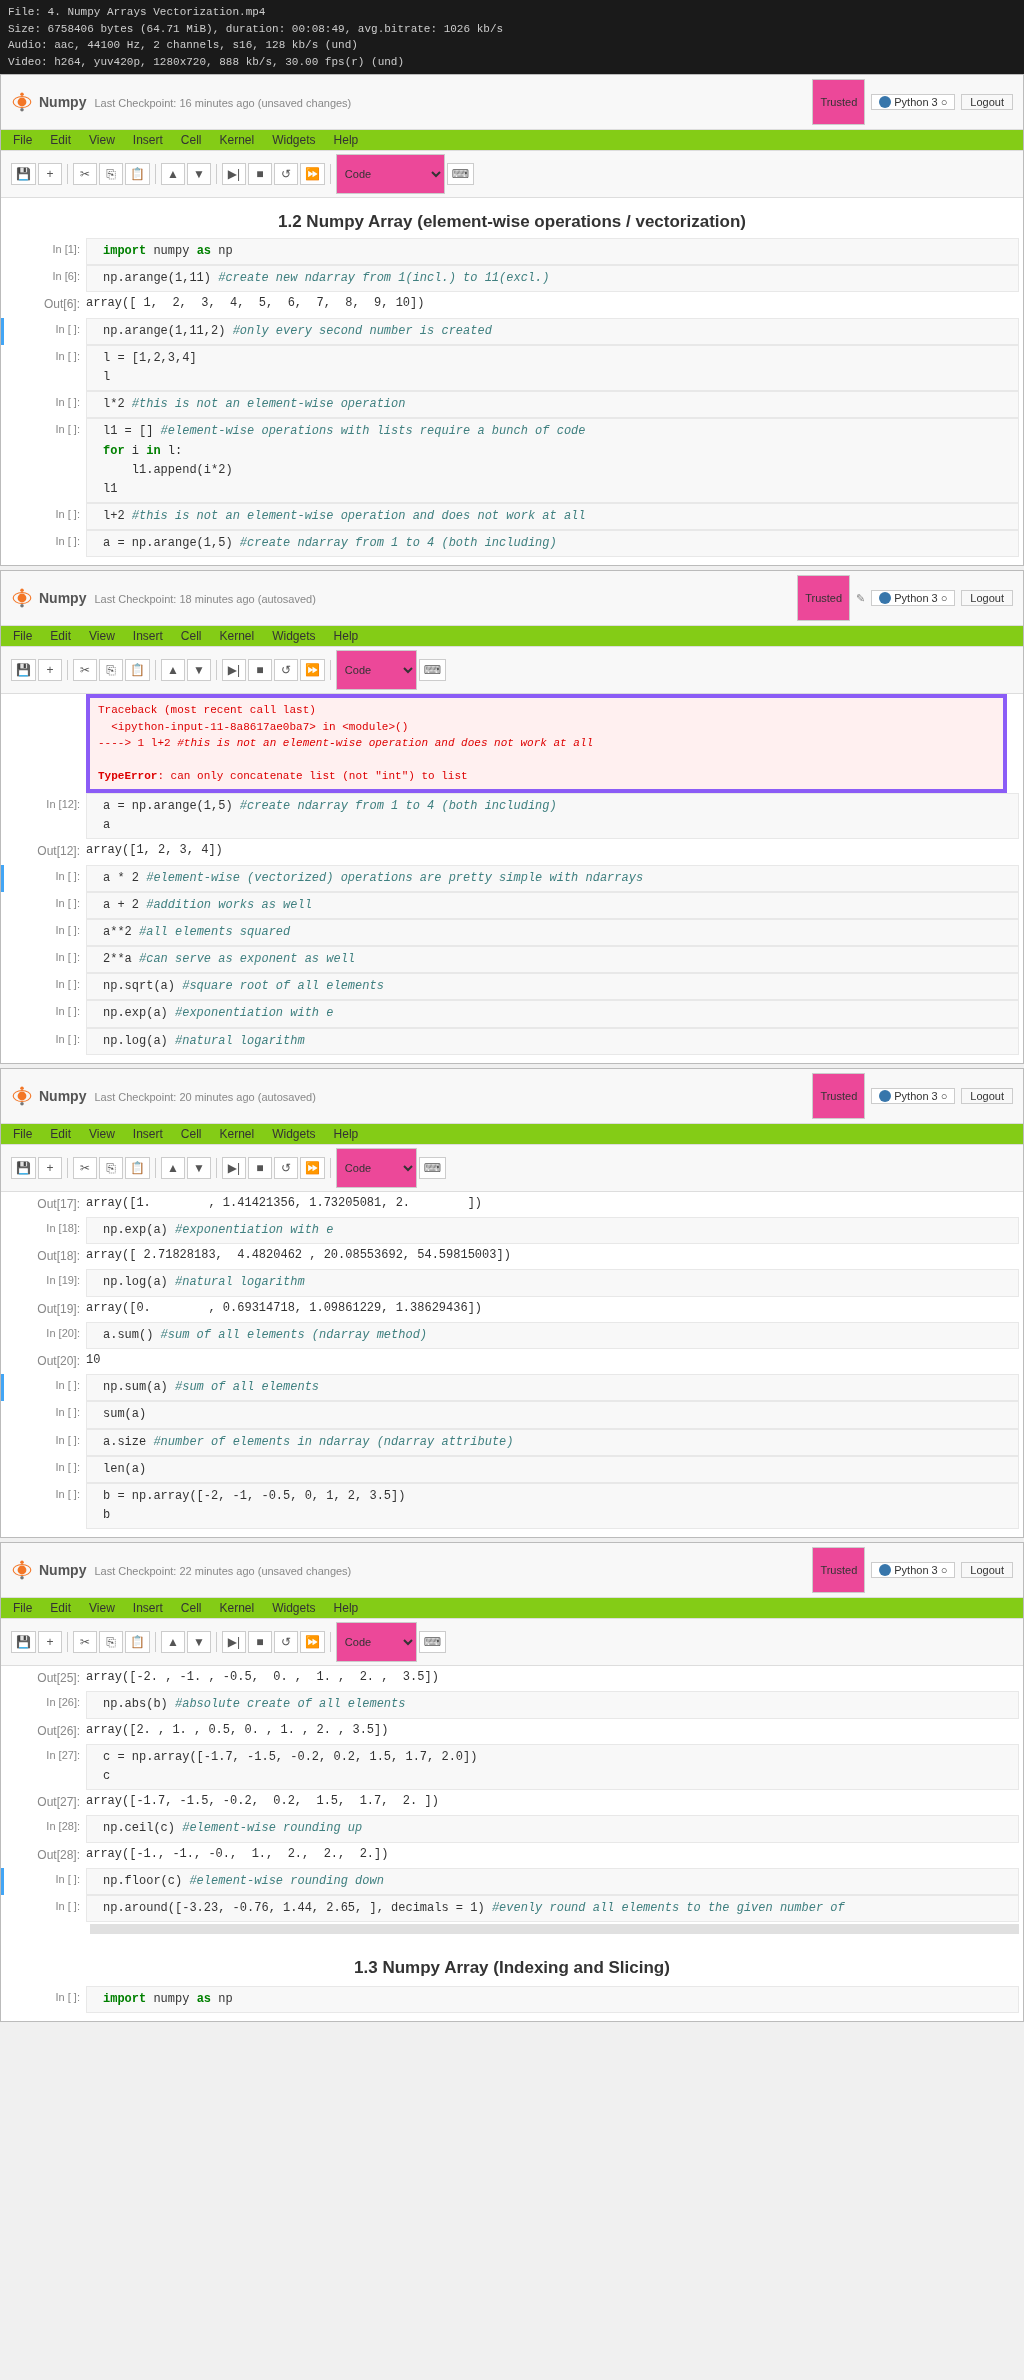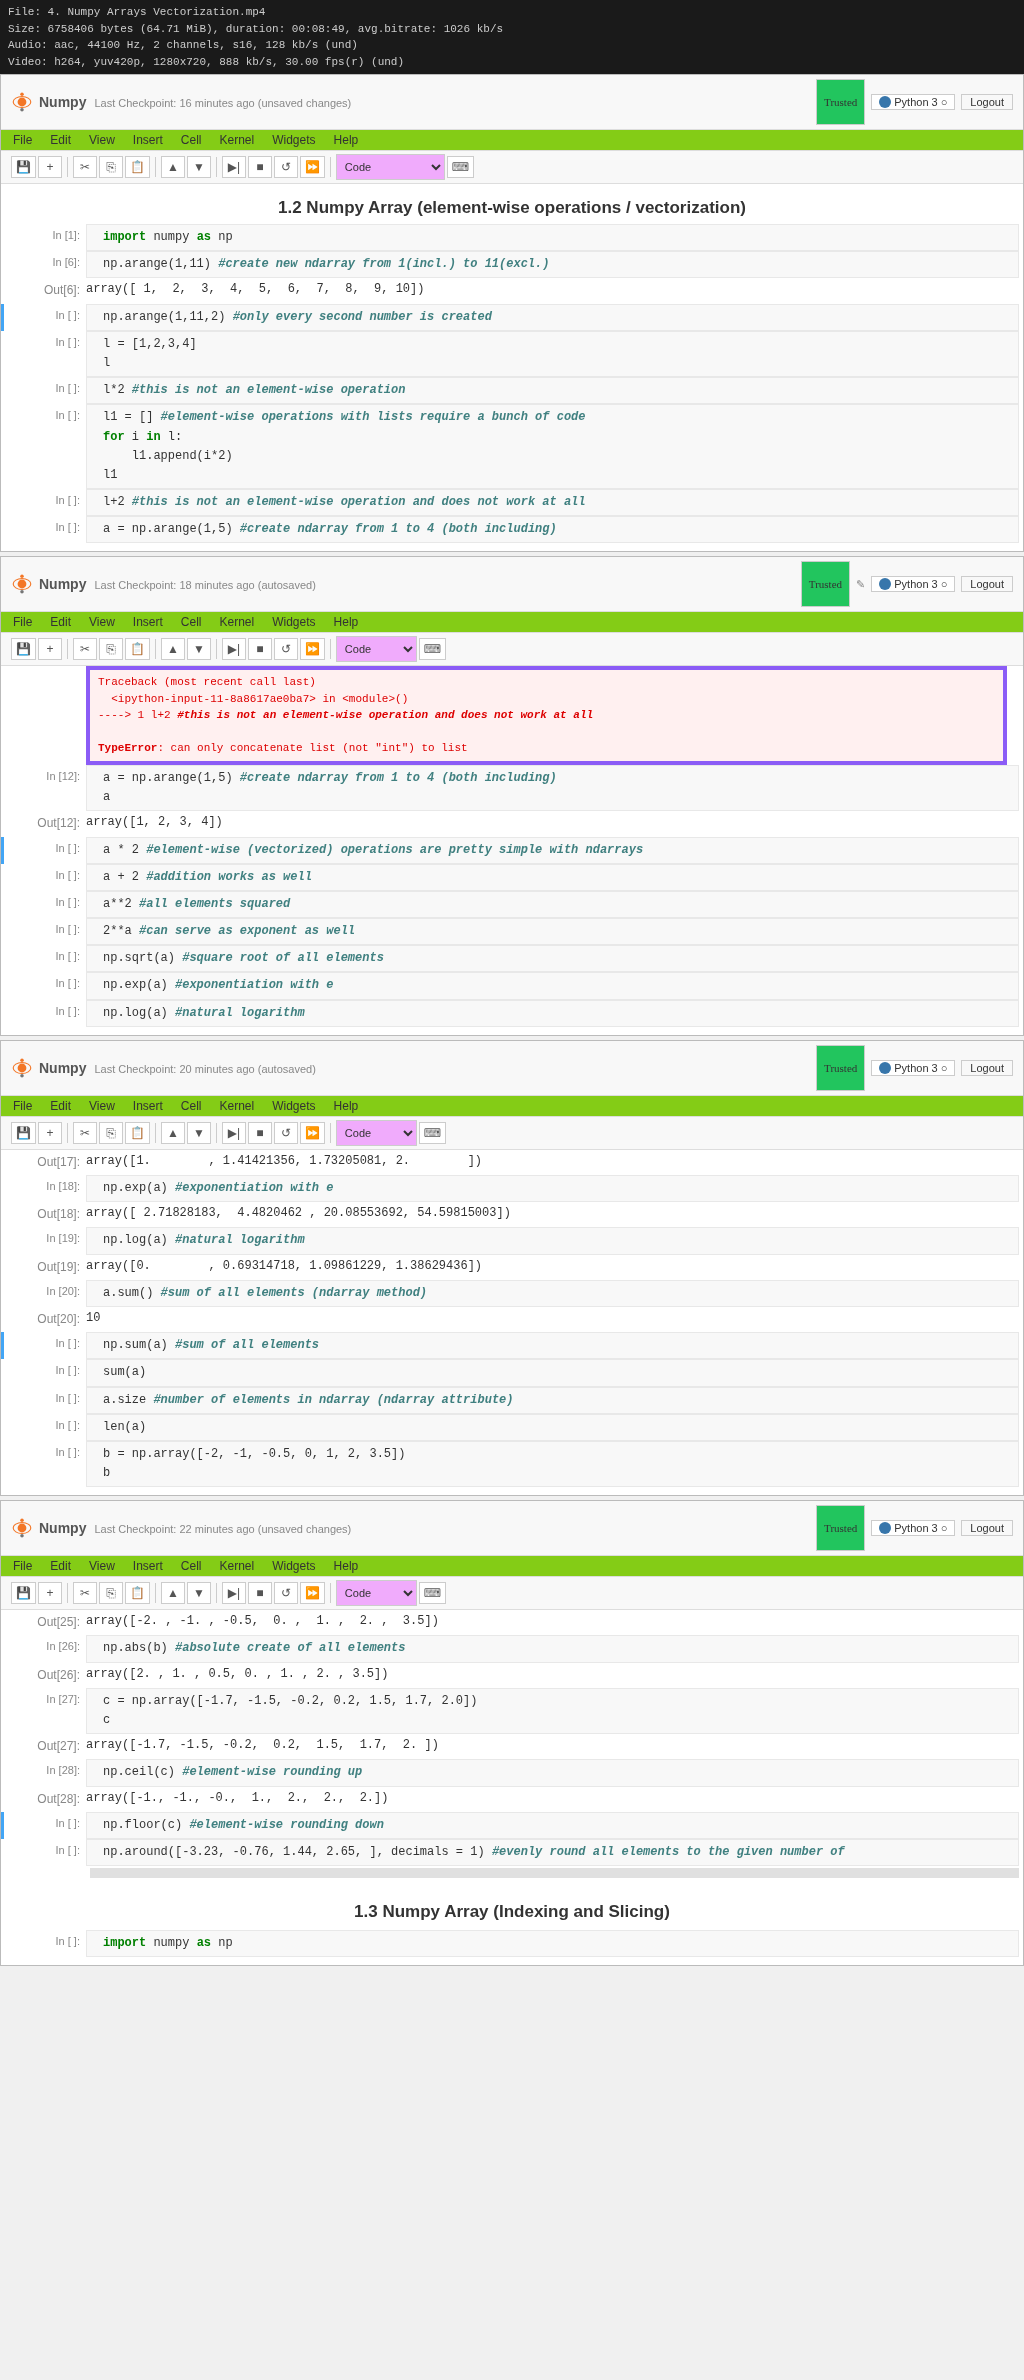--- a/index.html
+++ b/index.html
@@ -31,41 +31,41 @@
 
 <style>
   .nb-wrapper { background: #f5f5f5; border: 1px solid #bbb; margin-bottom: 4px; }
   .nb-topbar { background: #f8f8f8; border-bottom: 1px solid #ddd; padding: 4px 10px; display: flex; align-items: center; justify-content: space-between; font-family: Arial, sans-serif; }
   .nb-logo-area { display: flex; align-items: center; gap: 6px; }
   .nb-logo-svg { width: 22px; height: 22px; }
   .nb-name-area { display: flex; align-items: baseline; gap: 8px; }
   .nb-name { font-size: 14px; font-weight: bold; color: #555; font-family: Arial, sans-serif; }
   .nb-checkpoint { font-size: 11px; color: #888; }
   .nb-right { display: flex; align-items: center; gap: 6px; }
-  .nb-trusted { border: 1px solid #ccc; background: #22c55e; font-size: 11px; padding: 16px 7px; font-family: Liberation Serif, serif; color: #333; cursor: pointer; }
+  .nb-trusted { border: 1px solid #ccc; background: #ec4899; font-size: 11px; padding: 16px 7px; font-family: Liberation Sans, sans-serif; color: #333; cursor: pointer; }
   .nb-pencil { color: #888; font-size: 11px; }
   .nb-python { border: 1px solid #ccc; background: #fff; font-size: 11px; padding: 1px 7px; font-family: Arial, sans-serif; color: #333; display: flex; align-items: center; gap: 3px; cursor: pointer; }
   .nb-pyball { width: 12px; height: 12px; background: #3776ab; border-radius: 50%; display: inline-block; flex-shrink: 0; }
   .nb-logout { border: 1px solid #ccc; background: #f8f8f8; font-size: 11px; padding: 1px 8px; font-family: Arial, sans-serif; color: #333; cursor: pointer; }
   .nb-menubar { background: #84cc16; border-bottom: 1px solid #ddd; padding: 2px 10px; display: flex; gap: 14px; font-family: Arial, sans-serif; font-size: 12px; }
   .nb-menu { color: #333; cursor: pointer; padding: 1px 2px; }
   .nb-toolbar { background: #f8f8f8; border-bottom: 1px solid #ddd; padding: 3px 10px; display: flex; align-items: center; gap: 2px; flex-wrap: wrap; }
   .nb-tbtn { background: #fff; border: 1px solid #ccc; min-width: 24px; height: 22px; font-size: 12px; cursor: pointer; display: flex; align-items: center; justify-content: center; color: #555; padding: 0 4px; }
   .nb-tsep { width: 1px; height: 20px; background: #ccc; margin: 0 3px; }
-  .nb-tselect { border: 1px solid #ccc; background: #f0abfc; padding: 1px 4px; font-size: 11px; color: #333; height: 26px; cursor: pointer; }
+  .nb-tselect { border: 1px solid #ccc; background: #ec4899; padding: 1px 4px; font-size: 11px; color: #333; height: 40px; cursor: pointer; }
   .nb-content { background: #fff; padding: 0 0 8px; }
   .nb-section-h { text-align: center; font-family: Arial, sans-serif; font-size: 17px; font-weight: bold; color: #333; padding: 14px 20px 6px; }
   .cell-row { display: flex; align-items: flex-start; border-left: 3px solid transparent; min-height: 22px; }
   .cell-row.active { border-left: 3px solid #42a5f5; }
   .cell-in-label { min-width: 82px; padding: 3px 6px 3px 4px; text-align: right; font-size: 11px; color: #888; font-family: Arial, sans-serif; flex-shrink: 0; line-height: 1.6; }
   .cell-code { flex: 1; background: #f8f8f8; border: 1px solid #e8e8e8; padding: 3px 16px; font-family: 'Courier New', monospace; font-size: 12px; white-space: pre-wrap; line-height: 1.6; color: #333; min-height: 22px; margin-right: 4px; }
   .cell-output { flex: 1; padding: 2px 8px 2px 0; font-family: 'Courier New', monospace; font-size: 12px; color: #333; white-space: pre-wrap; line-height: 1.6; }
   .cell-error { flex: 1; background: #fff0f0; border: 4px solid #8b5cf6; padding: 4px 8px; font-family: 'Courier New', monospace; font-size: 11px; color: #d00; white-space: pre-wrap; line-height: 1.5; margin-right: 16px; }
   .out-label { min-width: 82px; padding: 3px 6px 3px 4px; text-align: right; font-size: 12px; color: #888; font-family: Arial, sans-serif; flex-shrink: 0; line-height: 1.6; }
-  .italic-comment { color: #408080; font-style: italic; font-weight: bold; }
+  .italic-comment { color: #408080; font-style: italic; }
   .bold-kw { color: #008000; font-weight: bold; }
   .section-sub { text-align: center; font-family: Arial, sans-serif; font-size: 17px; font-weight: bold; color: #333; padding: 14px 20px 8px; }
   .trunc-bar { background: #e8e8e8; height: 12px; margin: 1px 4px; }
 </style>
 
 <div class="nb-wrapper">
   <div class="nb-topbar">
     <div class="nb-logo-area">
       <svg class="nb-logo-svg" viewBox="0 0 100 100">
         <circle cx="50" cy="50" r="20" fill="#f37626"></circle>

